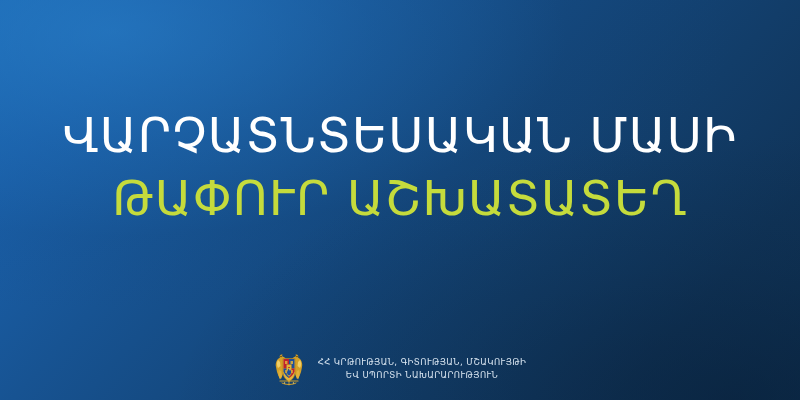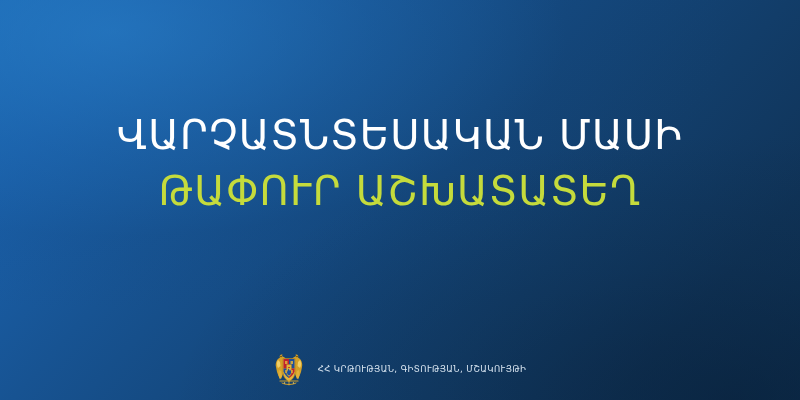--- a/index.html
+++ b/index.html
@@ -61,34 +61,34 @@
     position: absolute;
     left: 0;
     right: 0;
     top: 108px;
     text-align: center;
     line-height: 1;
   }
 
   .title-line {
     display: block;
-    font-size: 40px;
+    font-size: 48px;
     letter-spacing: 1.2px;
     line-height: 55px;
     font-weight: 400;
     white-space: nowrap;
   }
 
   .title-line.primary {
     color: #ffffff;
   }
 
   .title-line.highlight {
     color: #c5db3c;
-    margin-top: 1px;
+    margin-top: 8px;
   }
 
   
   #footer {
     position: absolute;
     left: 0;
     right: 0;
     bottom: 8px;
     height: 46px;
     display: flex;
@@ -173,16 +173,17 @@
 
       <path d="M12 58 L48 58" stroke="#d4a128" stroke-width="2.2" stroke-linecap="round"></path>
       <path d="M16 62 C22 66 38 66 44 62" stroke="#d4a128" stroke-width="2" fill="none" stroke-linecap="round"></path>
       <path d="M30 56 L30 66" stroke="#e0b03a" stroke-width="1.6" stroke-linecap="round"></path>
       <circle cx="21" cy="62" r="1.5" fill="#f0cf68"></circle>
       <circle cx="39" cy="62" r="1.5" fill="#f0cf68"></circle>
     </svg>
 
     <div id="footer-text">
       <span class="footer-line">ՀՀ ԿՐԹՈՒԹՅԱՆ, ԳԻՏՈՒԹՅԱՆ, ՄՇԱԿՈՒՅԹԻ</span>
+      <span class="footer-line">ԵՎ ՍՊՈՐՏԻ ՆԱԽԱՐԱՐՈՒԹՅՈՒՆ</span>
     </div>
 
   </div>
 </div>
 
 </body></html>

